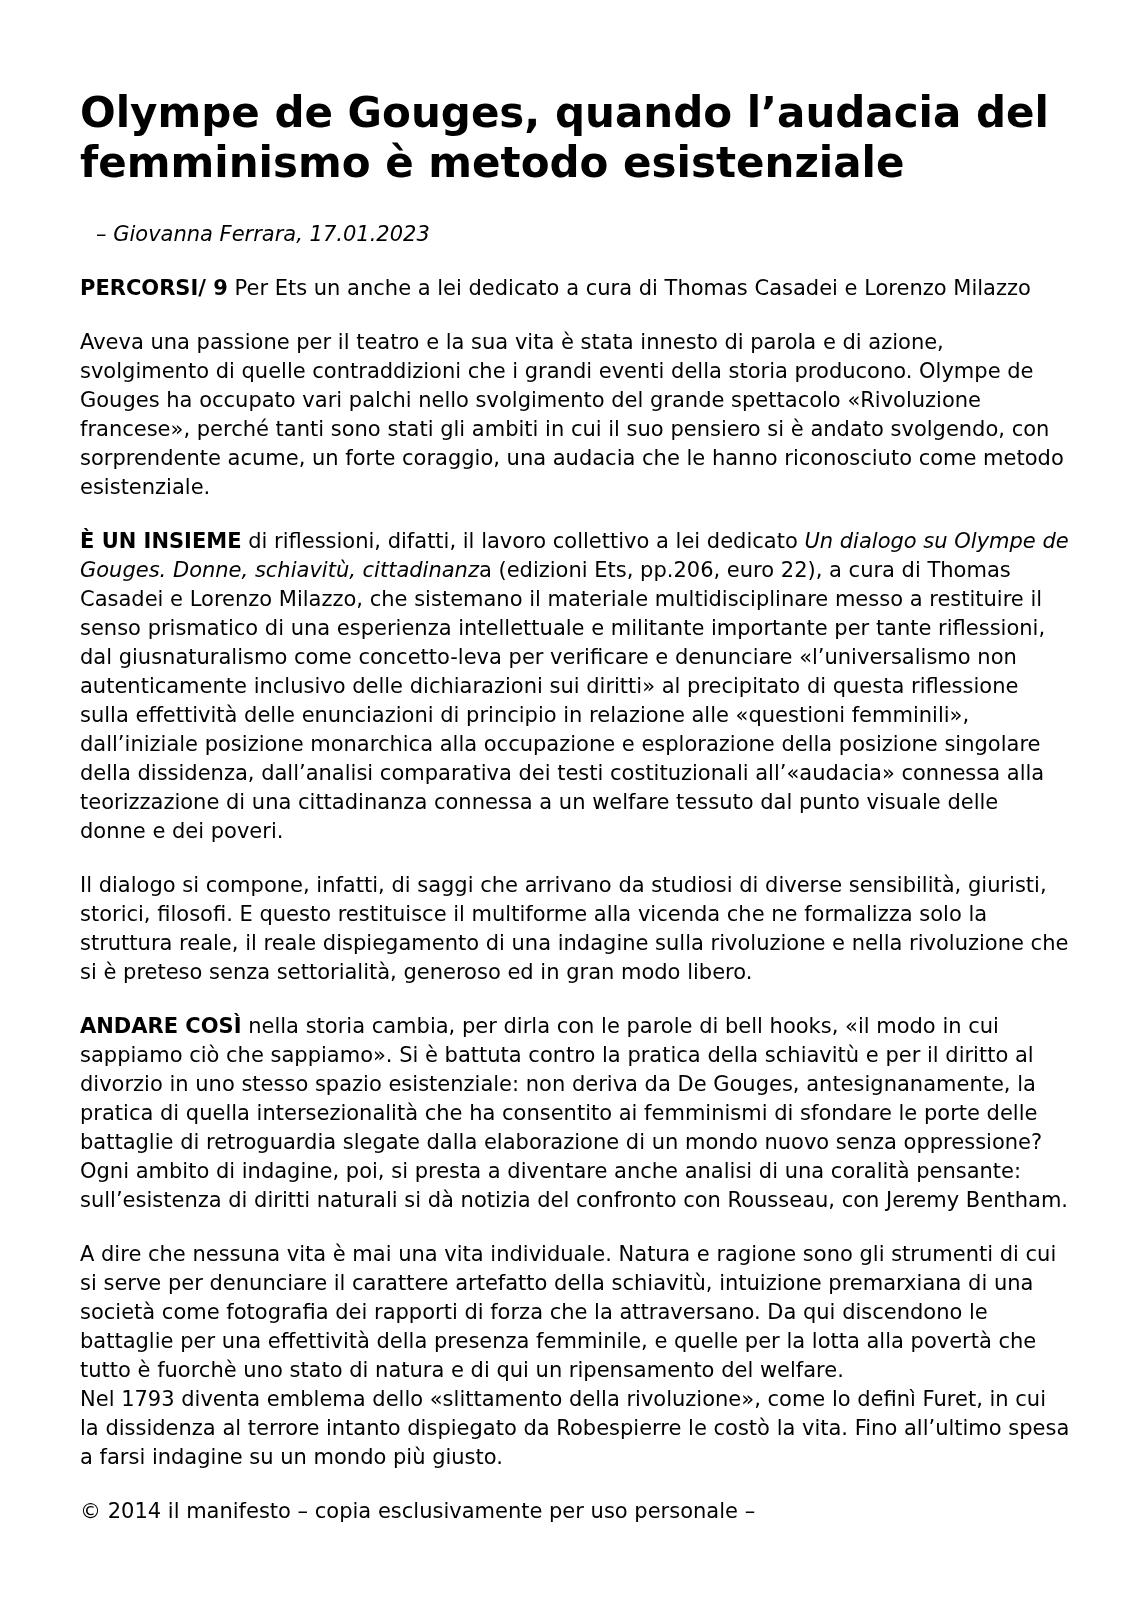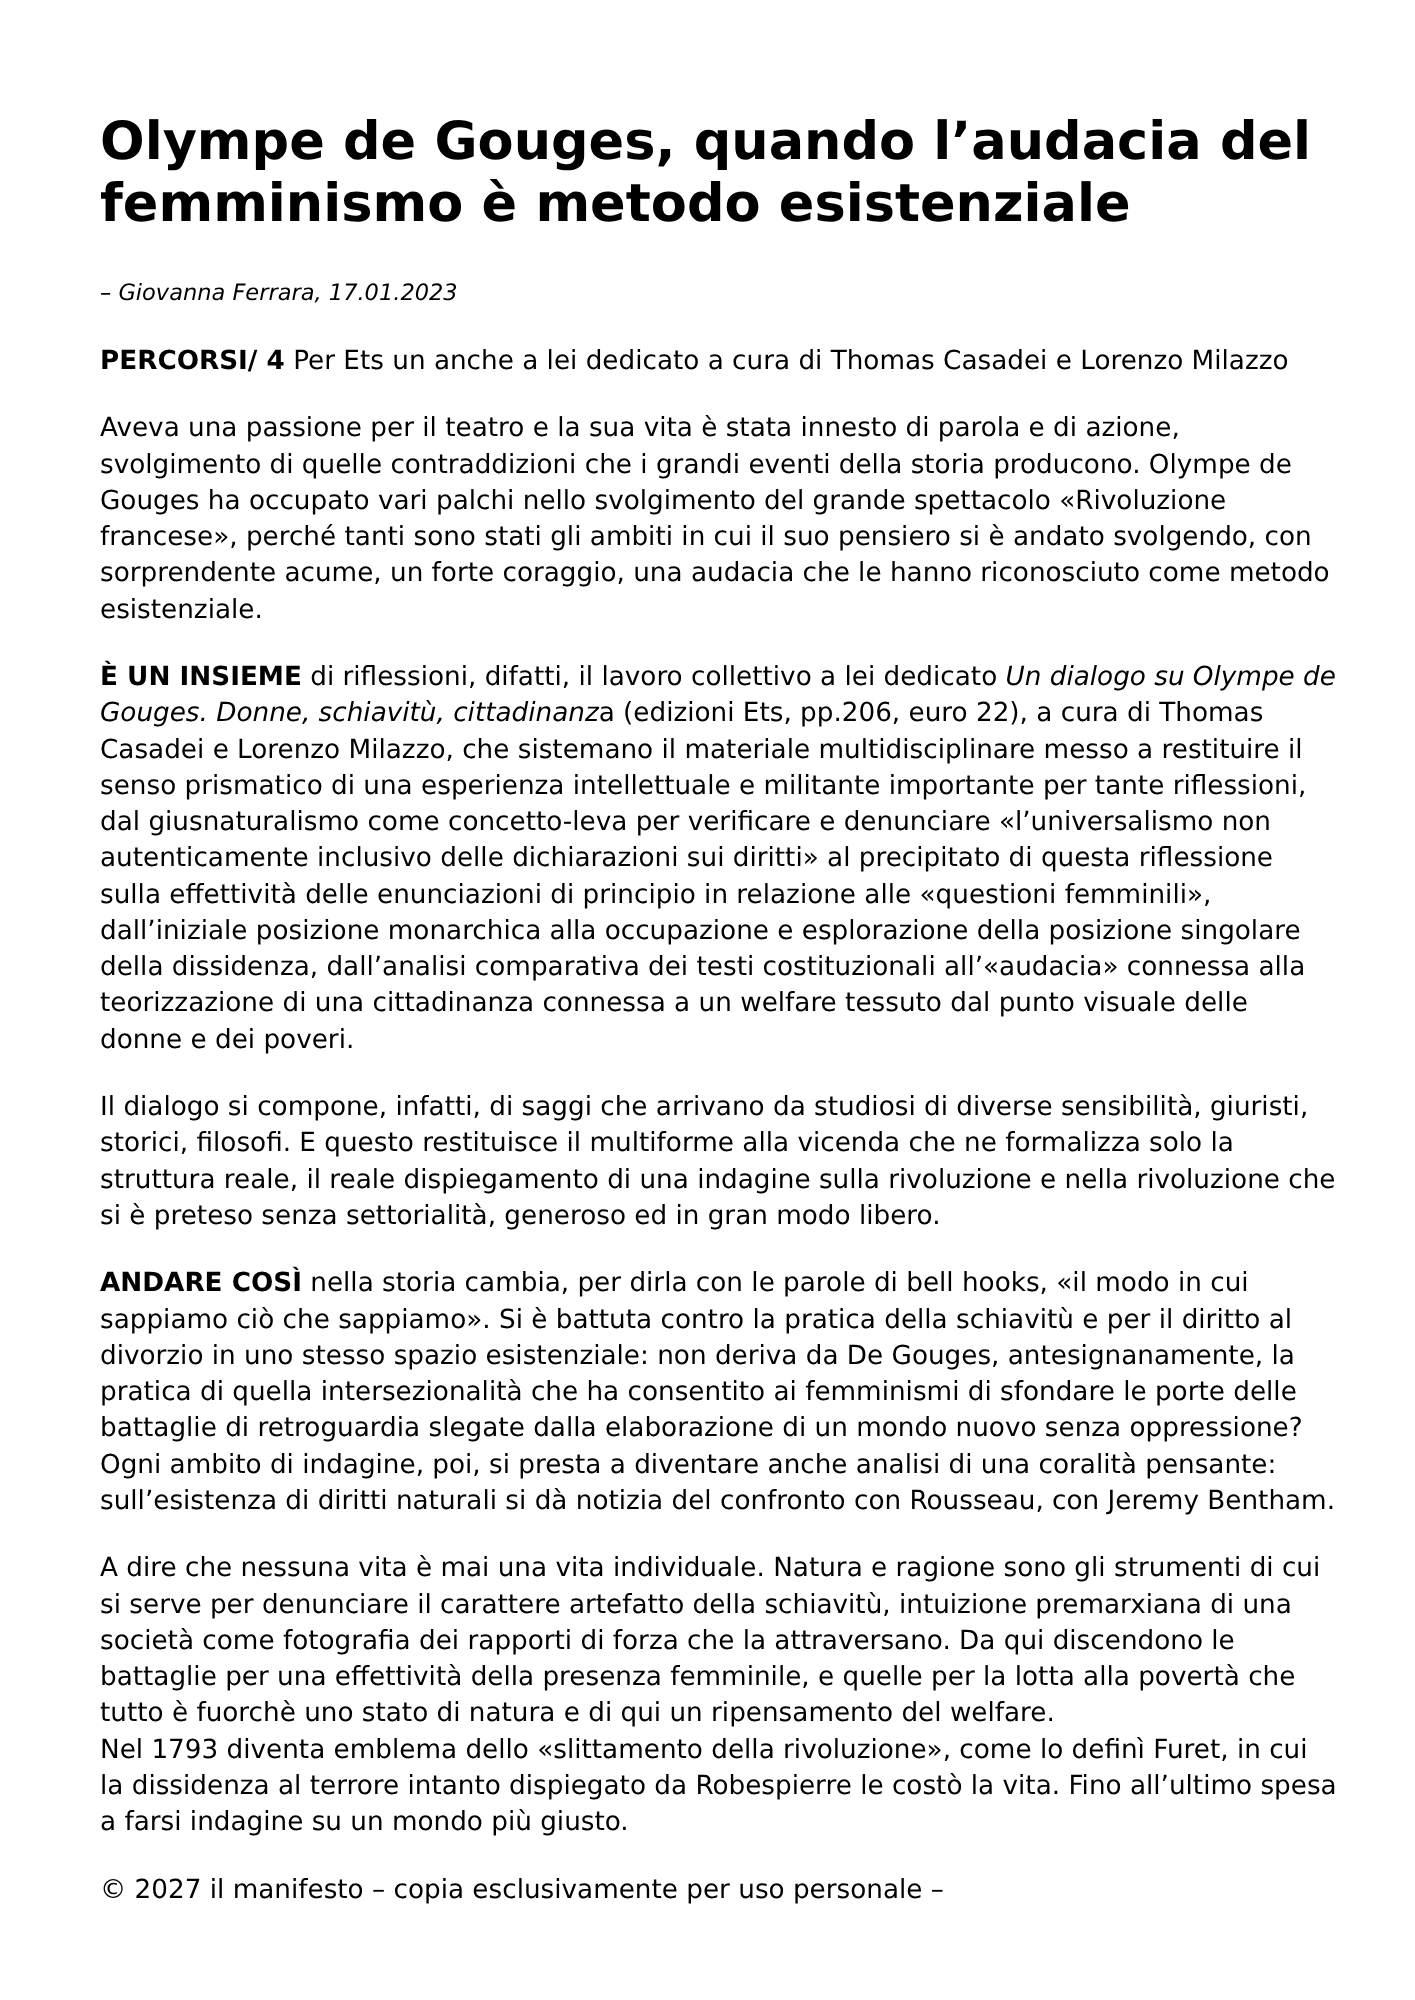--- a/index.html
+++ b/index.html
@@ -18,23 +18,23 @@
   }
   h1.title {
     font-size: 42px;
     line-height: 50px;
     font-weight: 700;
     margin: 88px 0 32px 0;
     max-width: 975px;
   }
   .byline {
     font-style: italic;
-    font-size: 18px;
+    font-size: 21px;
     line-height: 29px;
-    margin: 0 0 22px 0;
+    margin: 0 0 22px 16px;
   }
   .para {
     font-size: 21px;
     line-height: 29px;
     margin: 25px 0;
     white-space: pre-wrap;
     max-width: 990px;
   }
   .para .b { font-weight: 700; }
   .para .i { font-style: italic; }
@@ -46,23 +46,23 @@
 </style>
 </head>
 <body>
 
 <div class="article">
   <h1 class="title">Olympe de Gouges, quando l’audacia del femminismo è metodo esistenziale</h1>
 
   <p class="byline">– Giovanna Ferrara, 17.01.2023</p>
 
   <div>
-      <p class="para"><span class="b">PERCORSI/ 4</span><span class=""> Per Ets un anche a lei dedicato a cura di Thomas Casadei e Lorenzo Milazzo</span></p>
+      <p class="para"><span class="b">PERCORSI/ 9</span><span class=""> Per Ets un anche a lei dedicato a cura di Thomas Casadei e Lorenzo Milazzo</span></p>
       <p class="para"><span class="">Aveva una passione per il teatro e la sua vita è stata innesto di parola e di azione, svolgimento di quelle contraddizioni che i grandi eventi della storia producono. Olympe de Gouges ha occupato vari palchi nello svolgimento del grande spettacolo «Rivoluzione francese», perché tanti sono stati gli ambiti in cui il suo pensiero si è andato svolgendo, con sorprendente acume, un forte coraggio, una audacia che le hanno riconosciuto come metodo esistenziale.</span></p>
       <p class="para"><span class="b">È UN INSIEME</span><span class=""> di riflessioni, difatti, il lavoro collettivo a lei dedicato </span><span class="i">Un dialogo su Olympe de Gouges. Donne, schiavitù, cittadinanz</span><span class="">a (edizioni Ets, pp.206, euro 22), a cura di Thomas Casadei e Lorenzo Milazzo, che sistemano il materiale multidisciplinare messo a restituire il senso prismatico di una esperienza intellettuale e militante importante per tante riflessioni, dal giusnaturalismo come concetto-leva per verificare e denunciare «l’universalismo non autenticamente inclusivo delle dichiarazioni sui diritti» al precipitato di questa riflessione sulla effettività delle enunciazioni di principio in relazione alle «questioni femminili», dall’iniziale posizione monarchica alla occupazione e esplorazione della posizione singolare della dissidenza, dall’analisi comparativa dei testi costituzionali all’«audacia» connessa alla teorizzazione di una cittadinanza connessa a un welfare tessuto dal punto visuale delle donne e dei poveri.</span></p>
       <p class="para"><span class="">Il dialogo si compone, infatti, di saggi che arrivano da studiosi di diverse sensibilità, giuristi, storici, filosofi. E questo restituisce il multiforme alla vicenda che ne formalizza solo la struttura reale, il reale dispiegamento di una indagine sulla rivoluzione e nella rivoluzione che si è preteso senza settorialità, generoso ed in gran modo libero.</span></p>
       <p class="para"><span class="b">ANDARE COSÌ</span><span class=""> nella storia cambia, per dirla con le parole di bell hooks, «il modo in cui sappiamo ciò che sappiamo». Si è battuta contro la pratica della schiavitù e per il diritto al divorzio in uno stesso spazio esistenziale: non deriva da De Gouges, antesignanamente, la pratica di quella intersezionalità che ha consentito ai femminismi di sfondare le porte delle battaglie di retroguardia slegate dalla elaborazione di un mondo nuovo senza oppressione? Ogni ambito di indagine, poi, si presta a diventare anche analisi di una coralità pensante: sull’esistenza di diritti naturali si dà notizia del confronto con Rousseau, con Jeremy Bentham.</span></p>
       <p class="para"><span class="">A dire che nessuna vita è mai una vita individuale. Natura e ragione sono gli strumenti di cui si serve per denunciare il carattere artefatto della schiavitù, intuizione premarxiana di una società come fotografia dei rapporti di forza che la attraversano. Da qui discendono le battaglie per una effettività della presenza femminile, e quelle per la lotta alla povertà che tutto è fuorchè uno stato di natura e di qui un ripensamento del welfare.
 Nel 1793 diventa emblema dello «slittamento della rivoluzione», come lo definì Furet, in cui la dissidenza al terrore intanto dispiegato da Robespierre le costò la vita. Fino all’ultimo spesa a farsi indagine su un mondo più giusto.</span></p>
     </div>
 
-  <p class="footer">© 2027 il manifesto – copia esclusivamente per uso personale –</p>
+  <p class="footer">© 2014 il manifesto – copia esclusivamente per uso personale –</p>
 </div>
 
 </body></html>

